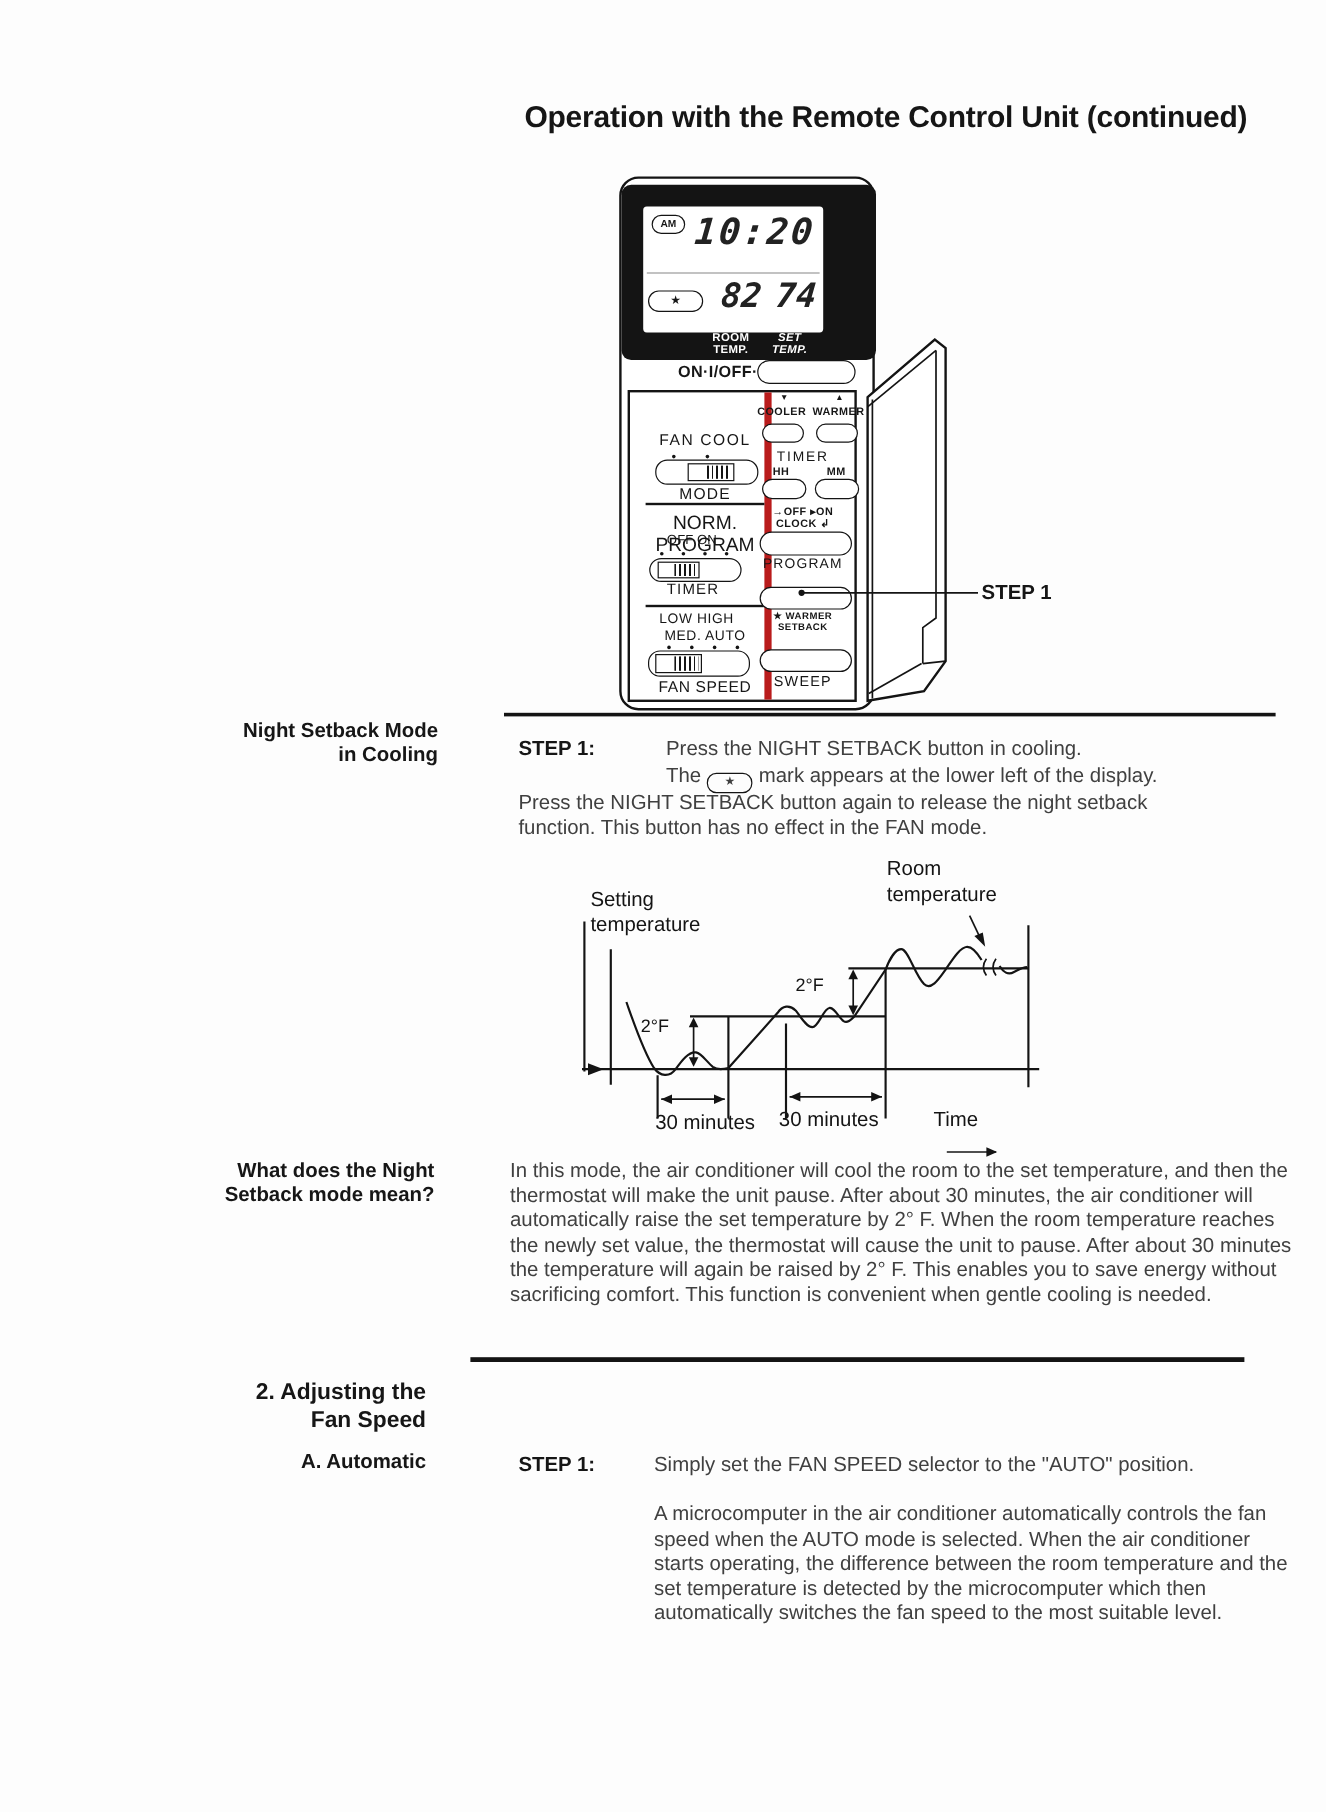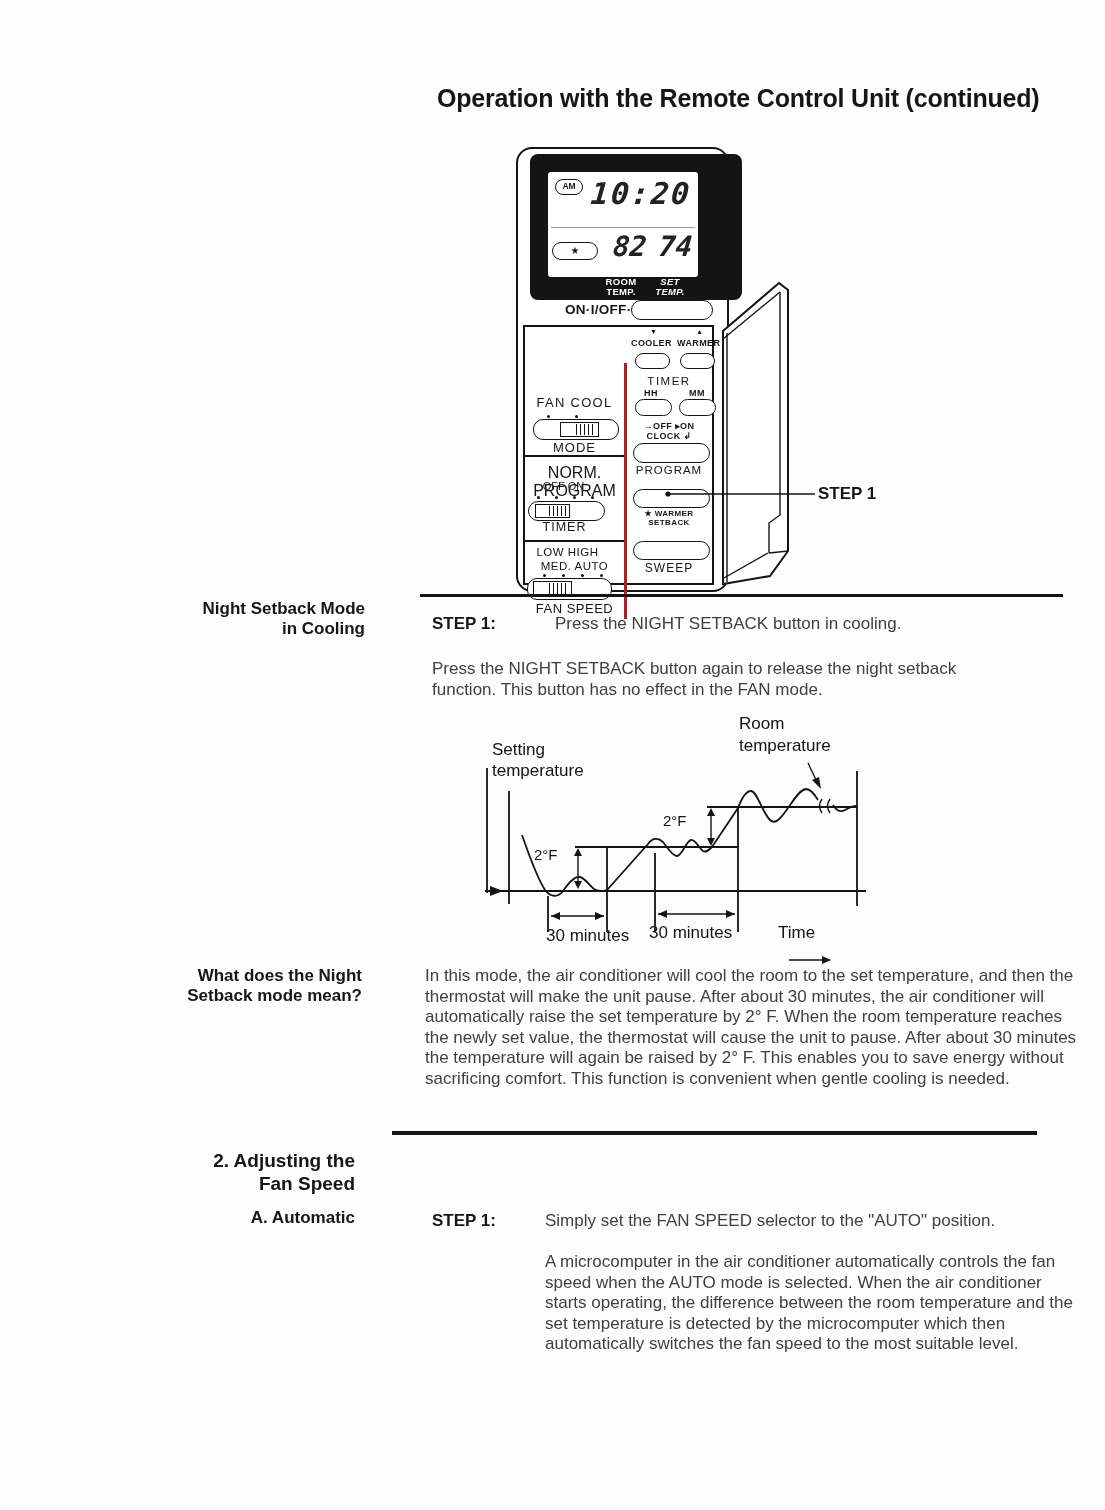--- a/index.html
+++ b/index.html
@@ -9,41 +9,41 @@
 
   .title{left:437px;top:84px;font-size:25px;font-weight:bold;letter-spacing:-0.2px;}
 
   .rule{background:#141414;height:3px;}
   .rule1{left:420px;top:594px;width:643px;}
   .rule2{left:392px;top:1131px;width:645px;height:4px;}
 
   
   .remote-body{left:516px;top:147px;width:209px;height:441px;border:2.5px solid #141414;
                border-radius:16px;background:#fff;}
-  .bezel{position:absolute;left:12px;top:5px;width:212px;height:146px;background:#141414;border-radius:8px;}
+  .bezel{position:absolute;left:0;top:5px;width:212px;height:146px;background:#141414;border-radius:8px;}
   .lcd{position:absolute;left:18px;top:18px;width:150px;height:105px;background:#fff;border-radius:3px;}
   .am-badge{position:absolute;left:7px;top:7px;width:26px;height:14px;border:1.8px solid #141414;
             border-radius:8px;font-size:8.5px;font-weight:bold;text-align:center;line-height:13px;}
   .lcd-clock{position:absolute;right:7px;top:4px;font-family:"DejaVu Sans Mono",monospace;
              font-style:italic;font-weight:bold;font-size:30px;letter-spacing:2px;color:#222;
              transform:skewX(-5deg);}
   .lcd-div{position:absolute;left:3px;right:3px;top:55px;border-top:1px solid #9a9a9a;}
   .star-pill{position:absolute;left:4px;top:70px;width:44px;height:16px;border:1.8px solid #141414;
              border-radius:9px;text-align:center;font-size:10px;line-height:15px;}
   .lcd-temp{position:absolute;right:6px;top:58px;font-family:"DejaVu Sans Mono",monospace;
             font-style:italic;font-weight:bold;font-size:28px;color:#222;transform:skewX(-5deg);
             display:flex;gap:12px;}
   .bz-label{position:absolute;top:123px;width:40px;color:#fff;font-size:9.5px;font-weight:bold;
             line-height:9.5px;text-align:center;letter-spacing:0.3px;}
   .power-label{position:absolute;left:29px;top:153px;font-size:13.5px;font-weight:bold;letter-spacing:0.3px;margin-left:18px;}
   .pill{border:1.9px solid #141414;border-radius:10px;background:#fff;position:absolute;}
   .power-pill{left:113px;top:151px;width:80px;height:18px;}
 
   .panel{position:absolute;left:5px;top:176px;width:187px;height:256px;border:2px solid #141414;}
-  .lcol{position:absolute;left:0;top:0;width:99px;height:100%;border-right:3px solid #b91c1c;margin-top:36px;}
+  .lcol{position:absolute;left:13px;top:0;width:99px;height:100%;border-right:6px solid #b91c1c;}
   .rcol{position:absolute;left:101px;top:0;width:86px;height:100%;}
   .sec{position:absolute;left:0;width:100%;}
   .sec1{top:0;height:92px;border-bottom:2px solid #141414;}
   .sec2{top:94px;height:83px;border-bottom:2px solid #141414;}
   .sec3{top:179px;height:75px;}
   .ctr{text-align:center;width:100%;position:absolute;}
   .dot{position:absolute;width:3px;height:3px;background:#141414;border-radius:50%;}
   .slider{position:absolute;border:1.9px solid #141414;border-radius:10px;background:#fff;}
   .knob{position:absolute;top:2px;bottom:2px;border:1.5px solid #141414;background:#fff;}
   .knob .hatch{position:absolute;right:2px;top:1px;bottom:1px;width:55%;
@@ -193,20 +193,23 @@
 
   <div class="abs rule rule1"></div>
 
   <div class="abs side-head ns-side">
     <div>Night Setback Mode</div>
     <div>in Cooling</div>
   </div>
 
   <div class="abs step-label" style="left:432px;top:614px;">STEP 1:</div>
   <div class="abs body-text" style="left:555px;top:614px;">Press the NIGHT SETBACK button in cooling.</div>
+  <div class="abs body-text" style="left:555px;top:637px;">
+    <span>The</span><span class="inline-star-pill">★</span><span>mark appears at the lower left of the display.</span>
+  </div>
   <div class="abs body-text" style="left:432px;top:659px;width:588px;">Press the NIGHT SETBACK button again to release the night setback function. This button has no effect in the FAN mode.</div>
 
   <svg class="abs" style="left:455px;top:698px;" width="430" height="275" viewBox="455 698 430 275">
 
     <line class="ln" x1="487" y1="768" x2="487" y2="893"></line>
     <line class="ln" x1="485" y1="891" x2="866" y2="891"></line>
     <polygon class="ah" points="490,886 503,891 490,896"></polygon>
     <line class="ln" x1="509" y1="791" x2="509" y2="904"></line>
     <line class="ln" x1="857" y1="771" x2="857" y2="906"></line>
 

